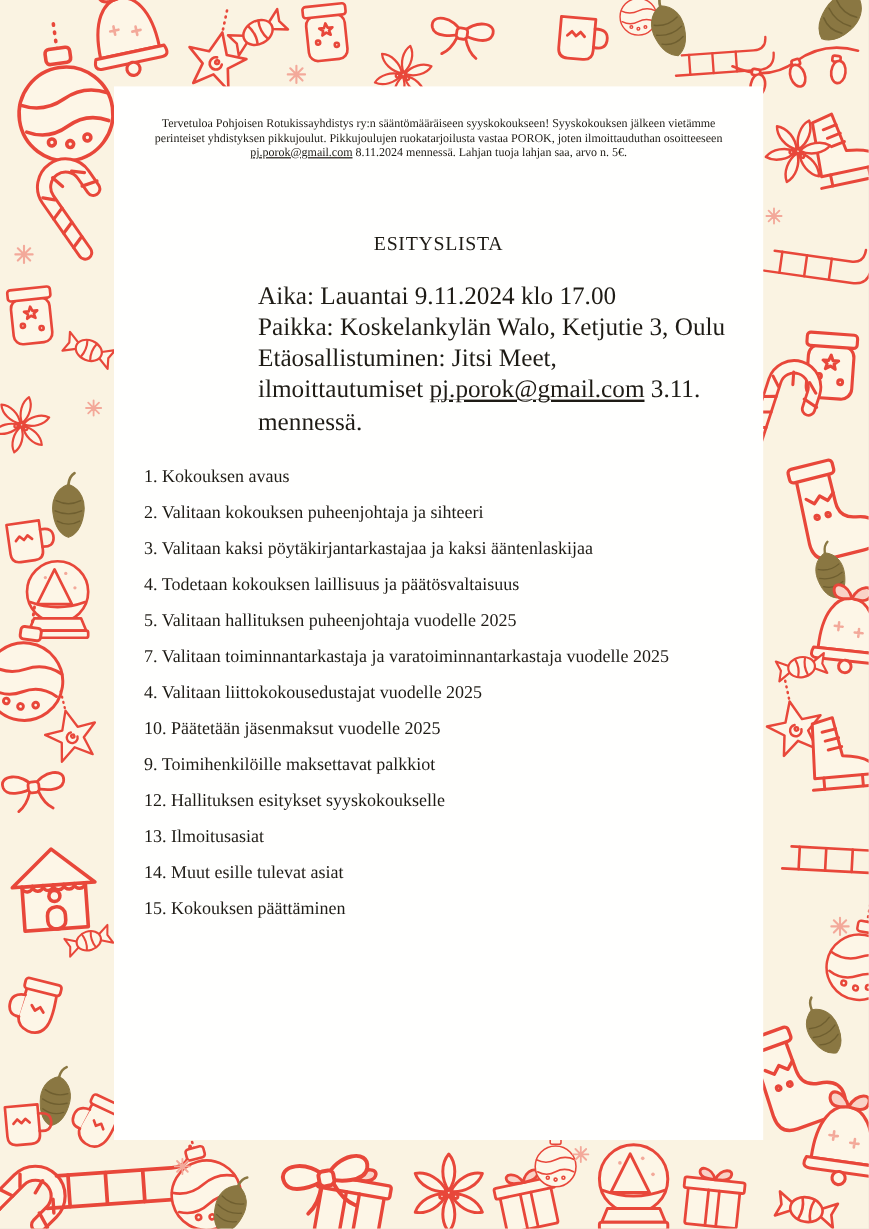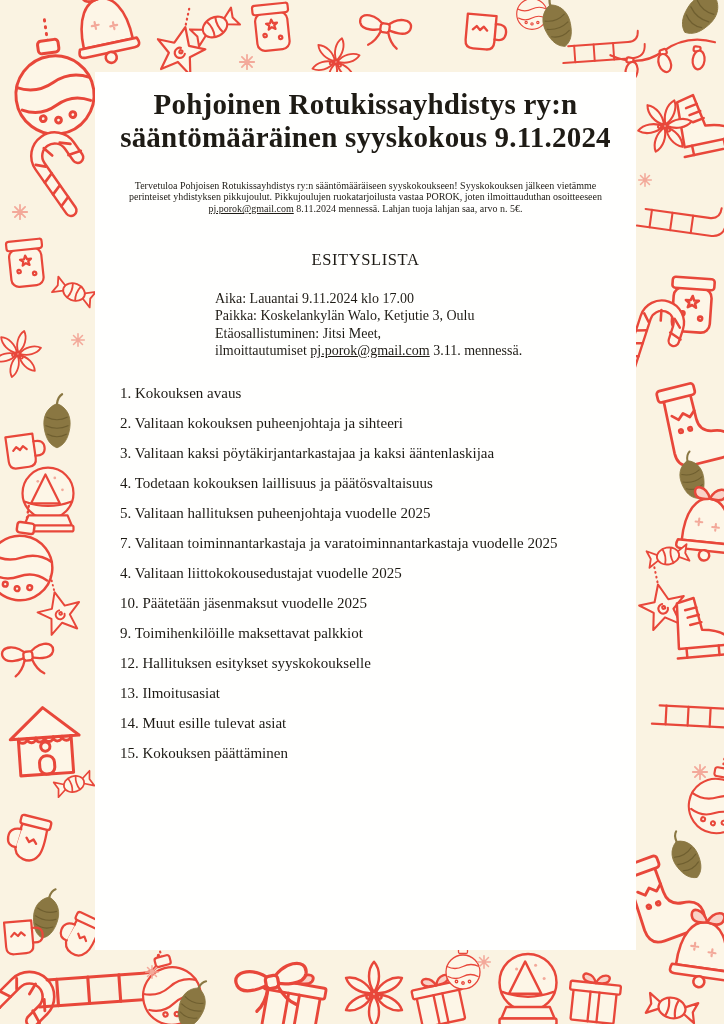--- a/index.html
+++ b/index.html
@@ -18,22 +18,22 @@
   .cane-o{fill:none;stroke:#e8473a;stroke-width:15;stroke-linecap:round;}
   .cane-i{fill:none;stroke:#fdf6e7;stroke-width:9.5;stroke-linecap:round;}
   .cane-s{fill:none;stroke:#e8473a;stroke-width:3;stroke-linecap:round;}
 
   .panel{position:absolute;left:95px;top:72px;width:541px;height:878px;background:#fffffe;
          font-family:"Liberation Serif","DejaVu Serif",serif;color:#1e1b15;}
   .title{margin:16px 10px 0;text-align:center;font-size:29px;line-height:1.13;font-weight:600;letter-spacing:.2px;}
   .title span{display:block;}
   .intro{margin:26px 21px 0;text-align:center;font-size:10px;line-height:1.18;}
   a.email{color:inherit;text-decoration:underline;cursor:pointer;}
-  .agenda-heading{margin:35px 0 0;text-align:center;font-size:16.5px;font-weight:400;letter-spacing:.6px;}
-  .details{margin:20px 20px 0 120px;font-size:14px;line-height:1.24;}
+  .agenda-heading{margin:60px 0 0;text-align:center;font-size:16.5px;font-weight:400;letter-spacing:.6px;}
+  .details{margin:20px 20px 0 120px;font-size:21px;line-height:1.24;}
   .agenda{list-style:none;margin:25px 0 0;padding:0 17px 0 25px;font-size:15px;}
   .agenda li{margin-bottom:12px;line-height:1.2;}
 </style>
 </head>
 <body>
 
 <div class="page">
 
   <svg class="border-art" viewBox="0 0 724 1024" xmlns="http://www.w3.org/2000/svg" aria-hidden="true">
     <defs>
@@ -232,24 +232,20 @@
     <use href="#bow" transform="translate(28 656) rotate(-6) scale(0.9)"></use>
     <use href="#house" transform="translate(45 742) rotate(-4) scale(1.15)"></use>
     <use href="#candy" transform="translate(74 784) rotate(-18) scale(0.65)"></use>
     <use href="#mitten" transform="translate(30 846) rotate(14) scale(0.9)"></use>
     <use href="#pinecone" transform="translate(46 916) rotate(10) scale(0.8)"></use>
     <use href="#mug" transform="translate(18 936) rotate(-5) scale(0.85)"></use>
     <use href="#mitten" transform="translate(80 942) rotate(25) scale(0.85)"></use>
   </svg>
 
   <div class="panel">
-    <h1 class="title">
-      <span>Pohjoinen Rotukissayhdistys ry:n</span>
-      <span>sääntömääräinen syyskokous 9.11.2024</span>
-    </h1>
 
     <p class="intro"><span>Tervetuloa Pohjoisen Rotukissayhdistys ry:n sääntömääräiseen syyskokoukseen! Syyskokouksen jälkeen vietämme perinteiset yhdistyksen pikkujoulut. Pikkujoulujen ruokatarjoilusta vastaa POROK, joten ilmoittauduthan osoitteeseen </span><a class="email" href="#">pj.porok@gmail.com</a><span> 8.11.2024 mennessä. Lahjan tuoja lahjan saa, arvo n. 5€.</span></p>
 
     <h2 class="agenda-heading">ESITYSLISTA</h2>
 
     <div class="details">
       <div>Aika: Lauantai 9.11.2024 klo 17.00</div>
       <div>Paikka: Koskelankylän Walo, Ketjutie 3, Oulu</div>
       <div>Etäosallistuminen: Jitsi Meet,</div>
       <div><span>ilmoittautumiset </span><a class="email" href="#">pj.porok@gmail.com</a><span> 3.11. mennessä.</span></div>

